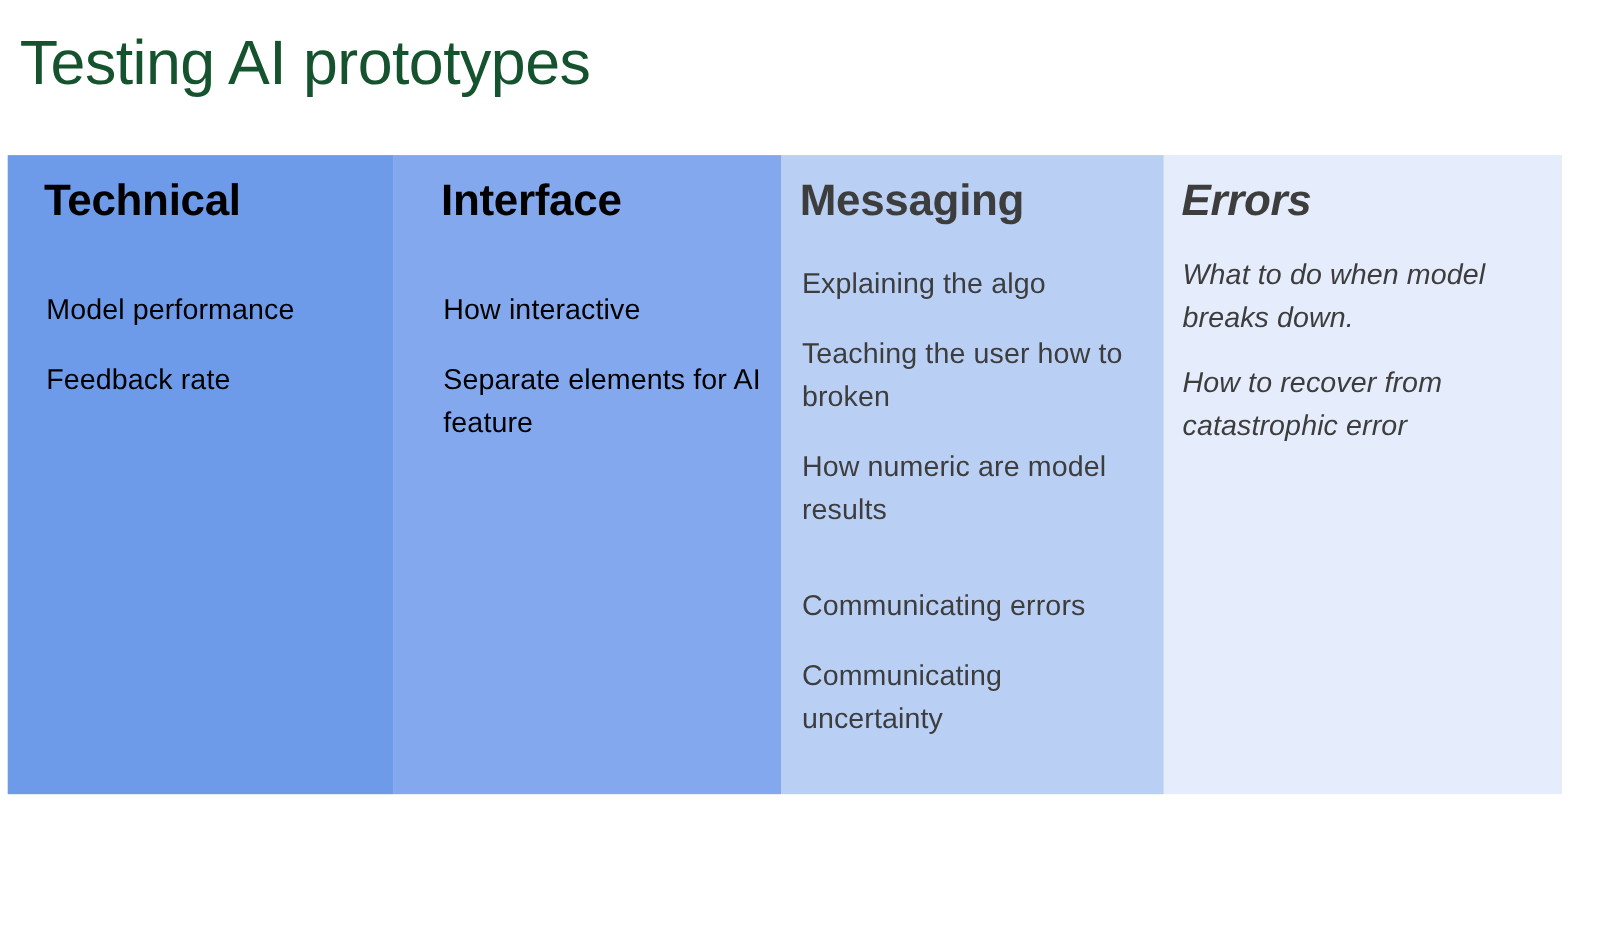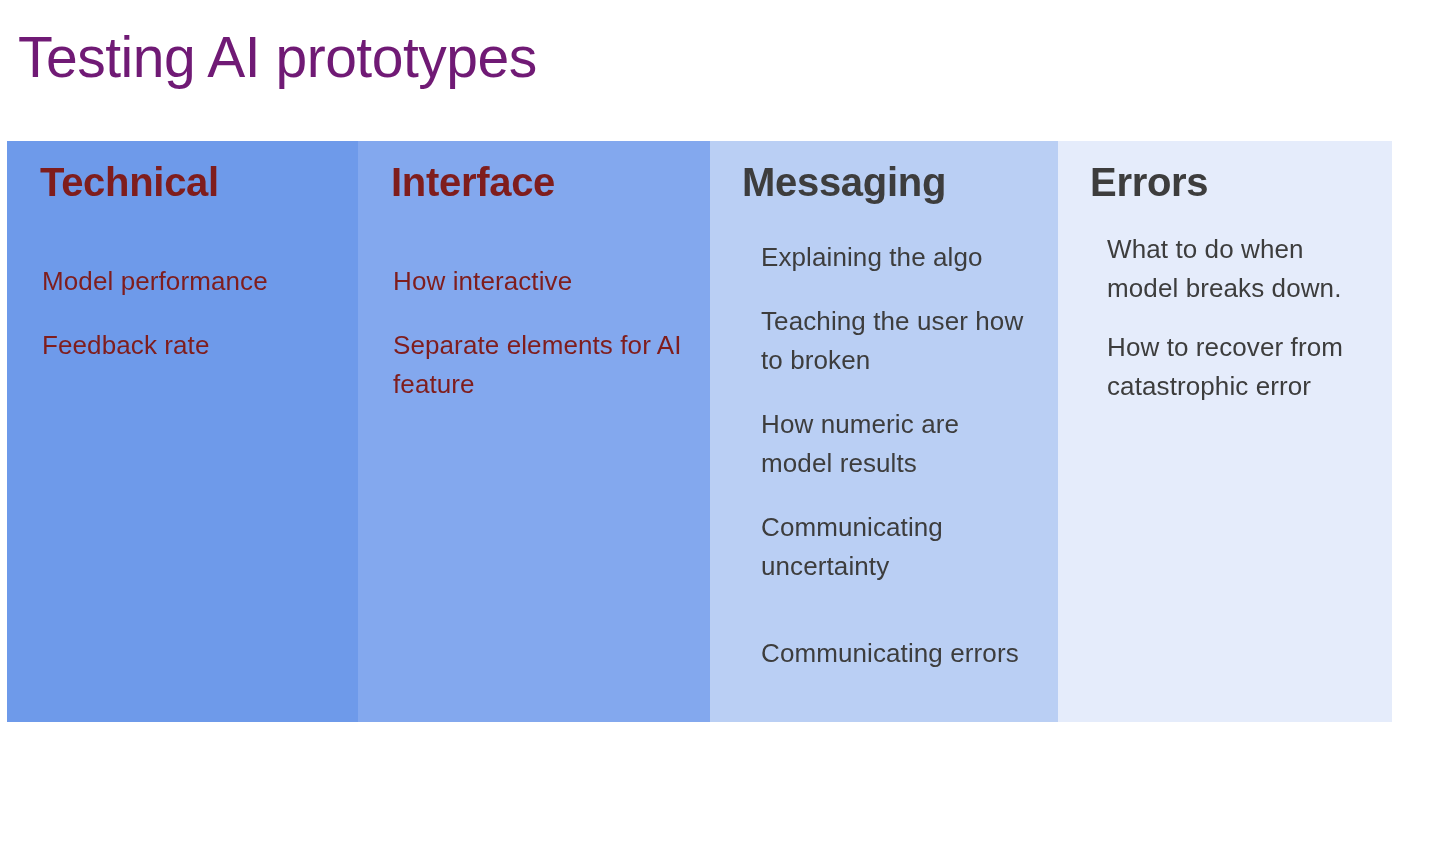--- a/index.html
+++ b/index.html
@@ -46,21 +46,21 @@
   .column {
     position: relative;
     box-sizing: border-box;
     padding-top: 17px;
     overflow: hidden;
   }
 
   .col-1 { width: 351px; }
   .col-2 { width: 352px; }
   .col-3 { width: 348px; }
-  .col-4 { width: 334px; }
+  .col-4 { width: 362px; font-style: italic; }
 
   .col-heading {
     font-size: 40px;
     line-height: 48px;
     font-weight: 700;
     letter-spacing: -0.3px;
     margin: 0;
     white-space: nowrap;
   }
 
@@ -87,54 +87,54 @@
     letter-spacing: 0.1px;
     margin-bottom: 25px;
   }
 
   .col-4 .col-item { margin-bottom: 20px; }
 
   .col-item.spaced-before { margin-top: 48px; }
 
   
   .light-text .col-heading,
-  .light-text .col-item { color: #7f1d1d; }
+  .light-text .col-item { color: #000000; }
   .dark-text .col-heading,
-  .dark-text .col-item { color: #3d3d3d; padding-left: 32px; }
+  .dark-text .col-item { color: #3d3d3d; }
 </style>
 </head>
 <body>
 
 <div id="slide" style="background: rgb(255, 255, 255);">
 
-  <div id="slide-title" style="color: #701a75;">Testing AI prototypes</div>
+  <div id="slide-title" style="color: #14532d;">Testing AI prototypes</div>
 
   <div id="columns">
       <div class="column col-1 light-text" style="background: rgb(110, 154, 234);">
         <div class="col-heading">Technical</div>
         <ul class="col-items">
           <li class="col-item">Model performance</li>
           <li class="col-item">Feedback rate</li>
         </ul>
       </div>
-      <div class="column col-2 light-text" style="background: rgb(131, 168, 238);">
+      <div class="column col-2 light-text" style="background: rgb(131, 168, 238); padding-left: 10px;">
         <div class="col-heading">Interface</div>
         <ul class="col-items">
           <li class="col-item">How interactive</li>
           <li class="col-item">Separate elements for AI feature</li>
         </ul>
       </div>
       <div class="column col-3 dark-text" style="background: rgb(186, 207, 244);">
         <div class="col-heading">Messaging</div>
         <ul class="col-items">
           <li class="col-item">Explaining the algo</li>
           <li class="col-item">Teaching the user how to broken</li>
           <li class="col-item">How numeric are model results</li>
+          <li class="col-item spaced-before">Communicating errors</li>
           <li class="col-item">Communicating uncertainty</li>
-          <li class="col-item spaced-before">Communicating errors</li>
         </ul>
       </div>
       <div class="column col-4 dark-text" style="background: rgb(229, 236, 251);">
         <div class="col-heading">Errors</div>
         <ul class="col-items">
           <li class="col-item">What to do when model breaks down.</li>
           <li class="col-item">How to recover from catastrophic error</li>
         </ul>
       </div>
     </div>

